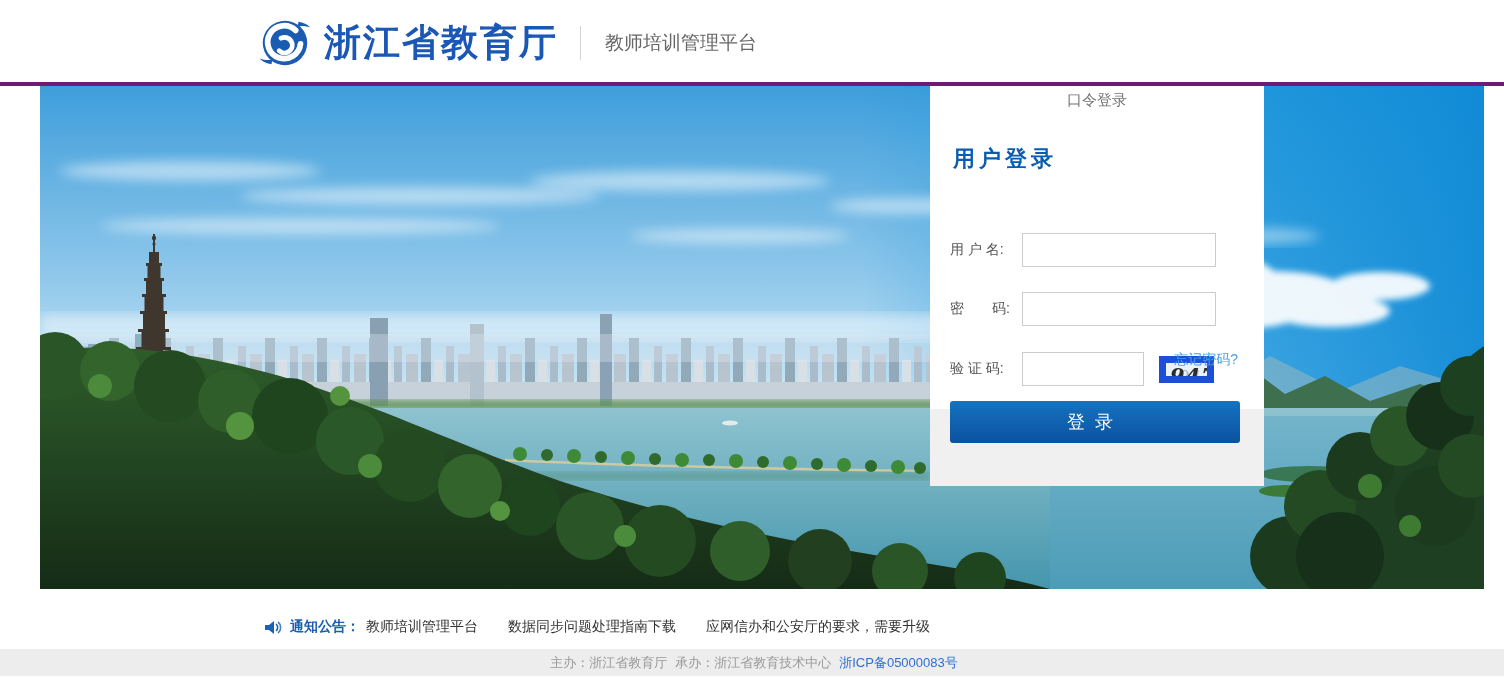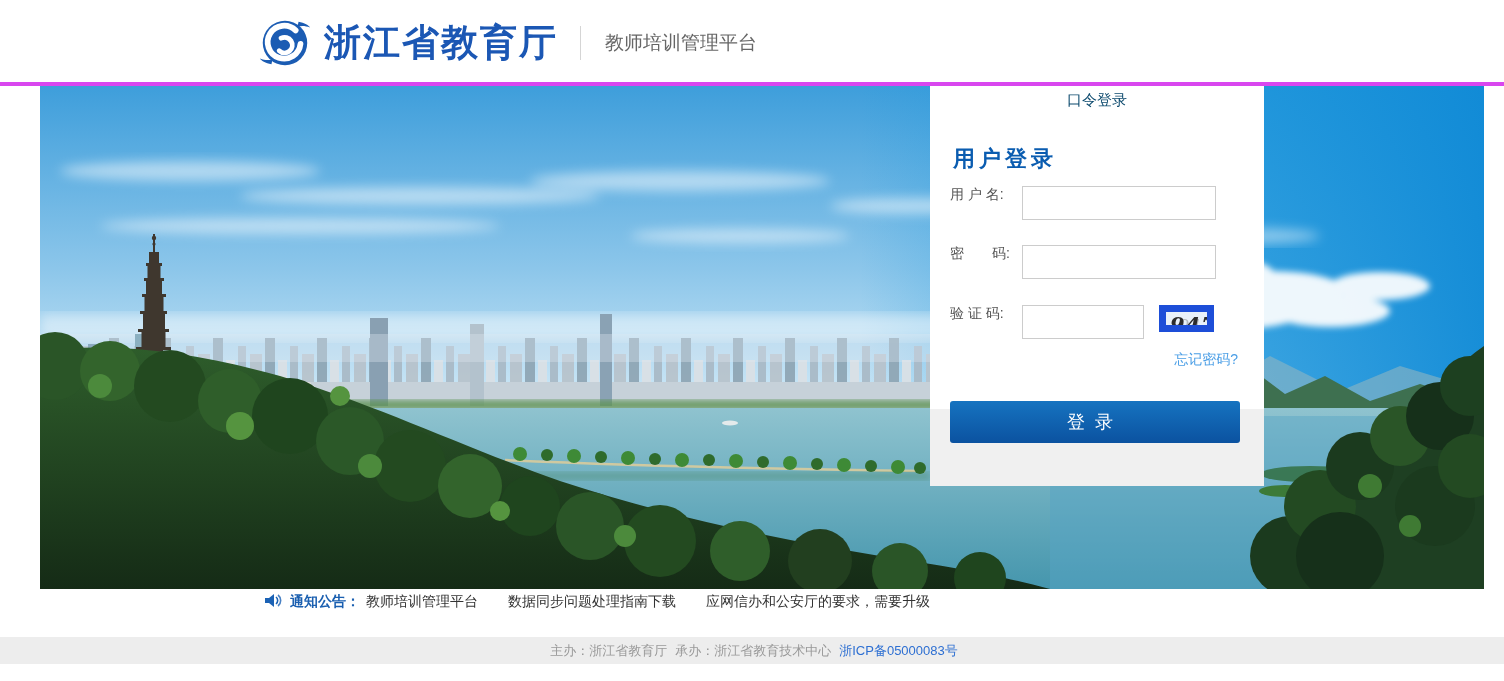--- a/index.html
+++ b/index.html
@@ -1,42 +1,42 @@
 <!DOCTYPE html>
 <html><head>
 <meta charset="utf-8">
 <style>
   * { margin:0; padding:0; box-sizing:border-box; }
   html,body { width:1504px; height:681px; background:#fff; overflow:hidden;
     font-family:"Liberation Sans","DejaVu Sans",sans-serif; }
 
   
-  .header { position:relative; height:86px; background:#fff; border-bottom:4px solid #d946ef;text-align:center; }
+  .header { position:relative; height:86px; background:#fff; border-bottom:4px solid #701a75;text-align:center; }
   .brand { position:absolute; left:256px; top:13px; display:flex; align-items:center; height:60px; }
   .logo-icon { width:58px; height:58px; flex-shrink:0; }
   .logo-text { font-family:"DejaVu Serif","Liberation Serif",serif; font-weight:bold;
     font-size:37px; color:#1b57b4; letter-spacing:2px; margin-left:10px; white-space:nowrap; }
   .brand-divider { width:1px; height:34px; background:#d5d5d5; margin:0 18px 0 22px; }
   .brand-subtitle { font-size:19px; color:#666; white-space:nowrap;margin-left:6px; }
 
   
   .banner { position:relative; margin-left:40px; width:1444px; height:503px; overflow:hidden; background:#9ccbe8; }
   .scene { position:absolute; left:0; top:0; }
 
   
   .panel { position:absolute; left:890px; top:-1px; width:334px; height:401px; }
   .tabs { display:flex; height:30px; }
   .tab { flex:1; text-align:center; line-height:30px; font-size:15px; cursor:pointer; }
   .tab.active { background:#0d5cab; color:#fff; }
-  .tab.inactive { background:#fff; color:#0c4a6e; }
+  .tab.inactive { background:#fff; color:#737373; }
   .panel-body { position:relative; height:294px; background:#fff;text-decoration:underline; }
   .panel-foot { height:77px; background:#f0f0f0; }
   .login-title { position:absolute; left:23px; top:29px; font-size:22px; font-weight:bold;
     color:#0a5cb0; letter-spacing:4px; }
-  .form-row { position:absolute; left:20px; display:flex; height:34px; }
+  .form-row { position:absolute; left:20px; display:flex; align-items:center; height:34px;margin-top:47px; }
   .row-user { top:71px; } .row-pass { top:130px; } .row-captcha { top:190px; }
   .form-label { width:72px; font-size:14px; color:#555; flex-shrink:0; }
   .text-input { width:194px; height:34px; border:1px solid #ccc; background:#fff;
     font-size:14px; padding:0 6px; outline:none; }
   .captcha-input { width:122px; }
   .captcha-box { position:relative; width:55px; height:27px; margin-left:15px;
     background:#e9f1f9; border:7px solid #1d4ed8; overflow:hidden; cursor:pointer;
     font-family:"DejaVu Serif","Liberation Serif",serif; }
   .captcha-main { position:absolute; left:4px; top:0px; font-size:21px; font-weight:bold;
     font-style:italic; color:#2c2c2c; letter-spacing:1px; }
@@ -44,21 +44,21 @@
     color:#8a8a8a; opacity:.55; }
   .forgot-link { position:absolute; right:26px; top:236px; font-size:14px; color:#4a9ee6;
     text-decoration:none; cursor:pointer; }
   .login-btn { position:absolute; left:20px; top:316px; width:290px; height:42px;
     border:none; border-radius:3px; background:linear-gradient(#1673c0,#0b52a0);
     color:#fff; font-size:18px; letter-spacing:10px; cursor:pointer;
     font-family:"Liberation Sans","DejaVu Sans",sans-serif; }
 
   
   .notice { height:44px; }
-  .notice-inner { width:1024px; height:44px; margin:4px auto; display:flex; align-items:flex-start;
+  .notice-inner { width:1024px; height:44px; margin:16px auto; display:flex; align-items:center;
     overflow:hidden; white-space:nowrap; padding-left:25px; }
   .speaker-icon { width:17px; height:15px; margin-right:8px; flex-shrink:0; }
   .notice-label { font-size:14px; font-weight:bold; color:#1a5fb0; margin-right:6px; flex-shrink:0; }
   .notice-link { font-size:14px; color:#333; margin-right:30px; text-decoration:none;
     cursor:pointer; flex-shrink:0; }
 
   
   .footer { height:27px; background:#ededed; display:flex; align-items:center;
     justify-content:center; font-size:13px; color:#999; }
   .footer span { margin:0 4px; }

